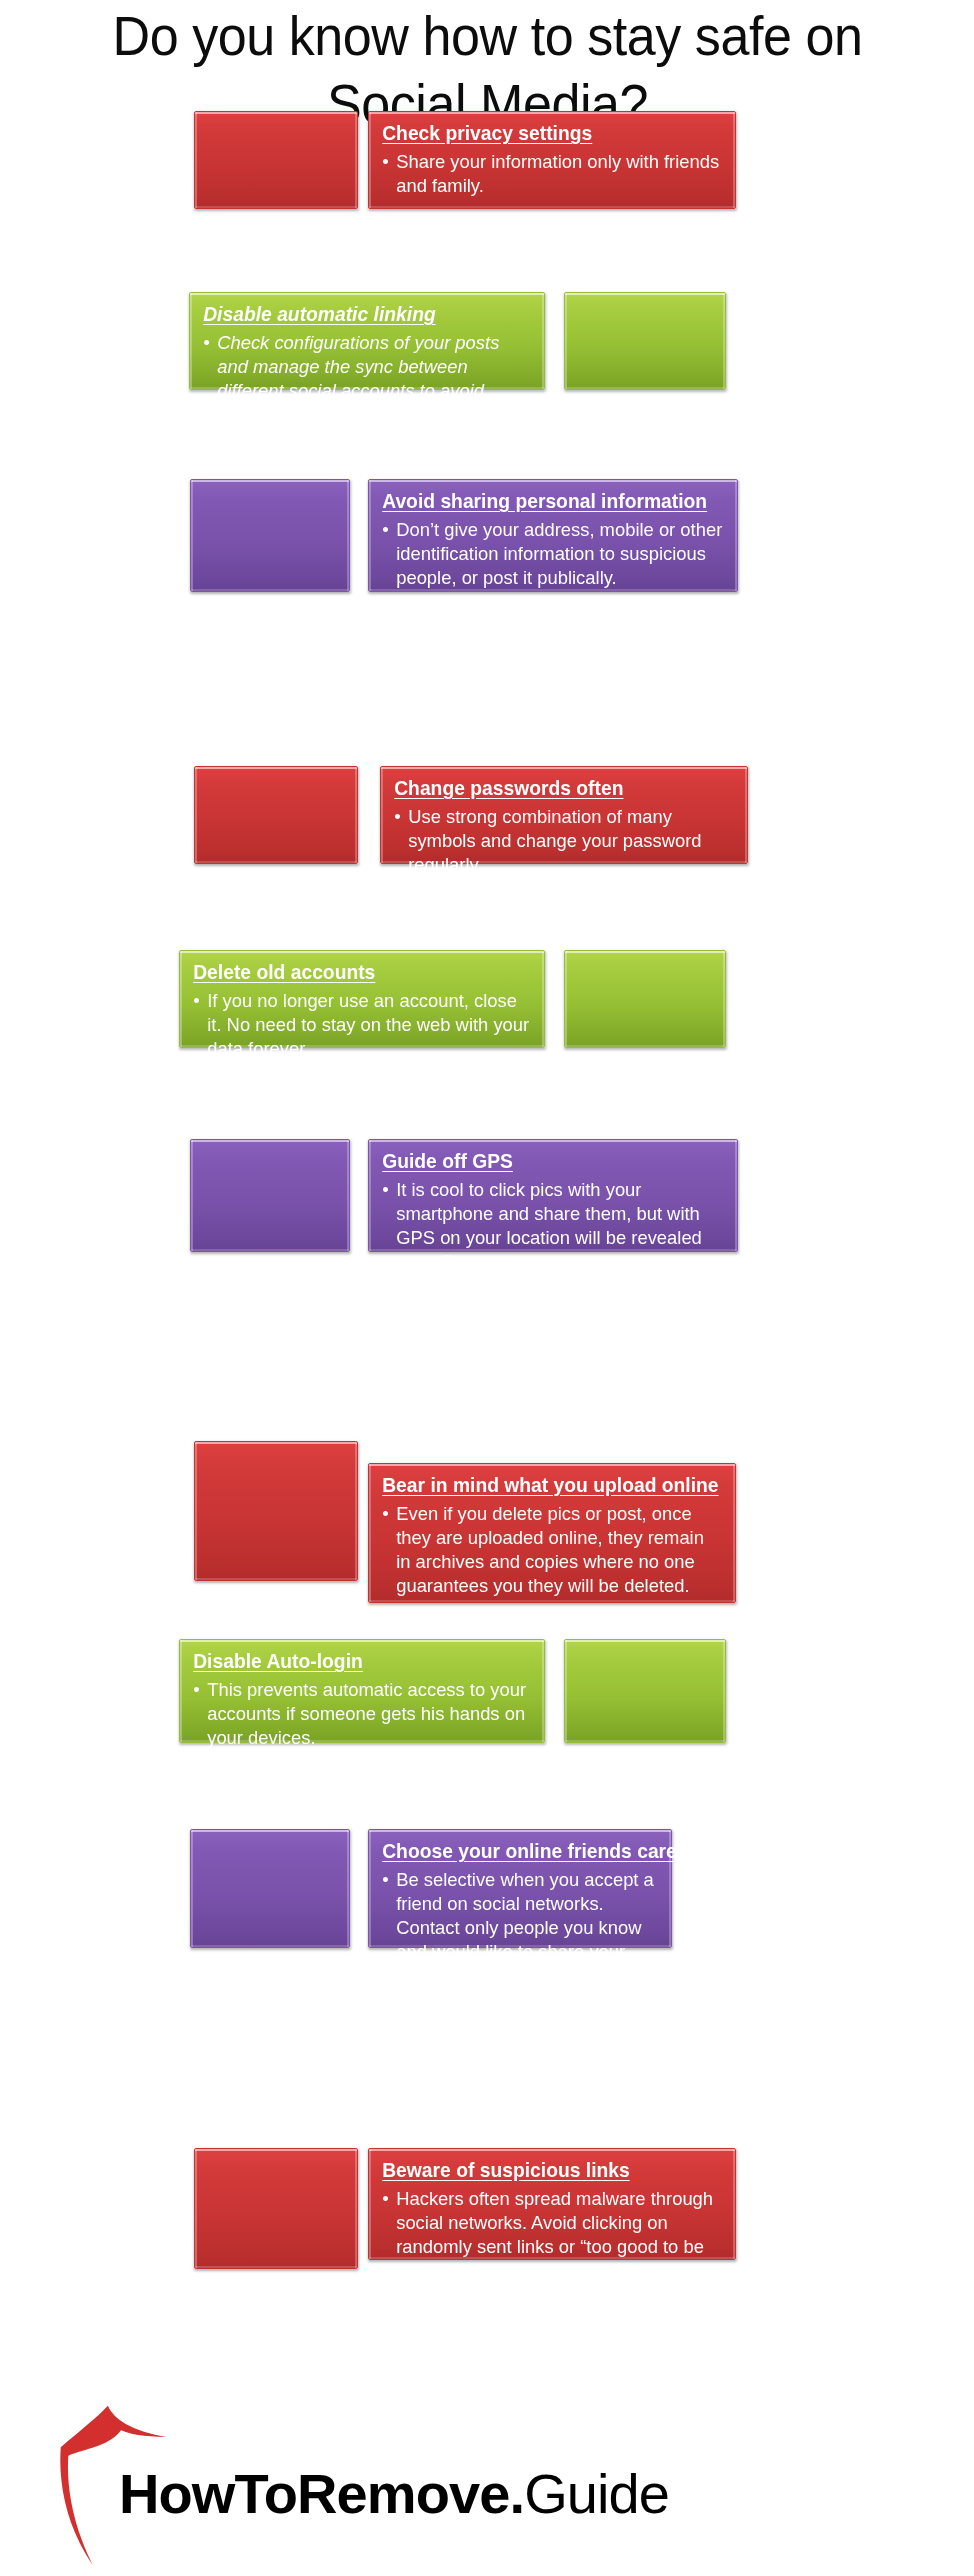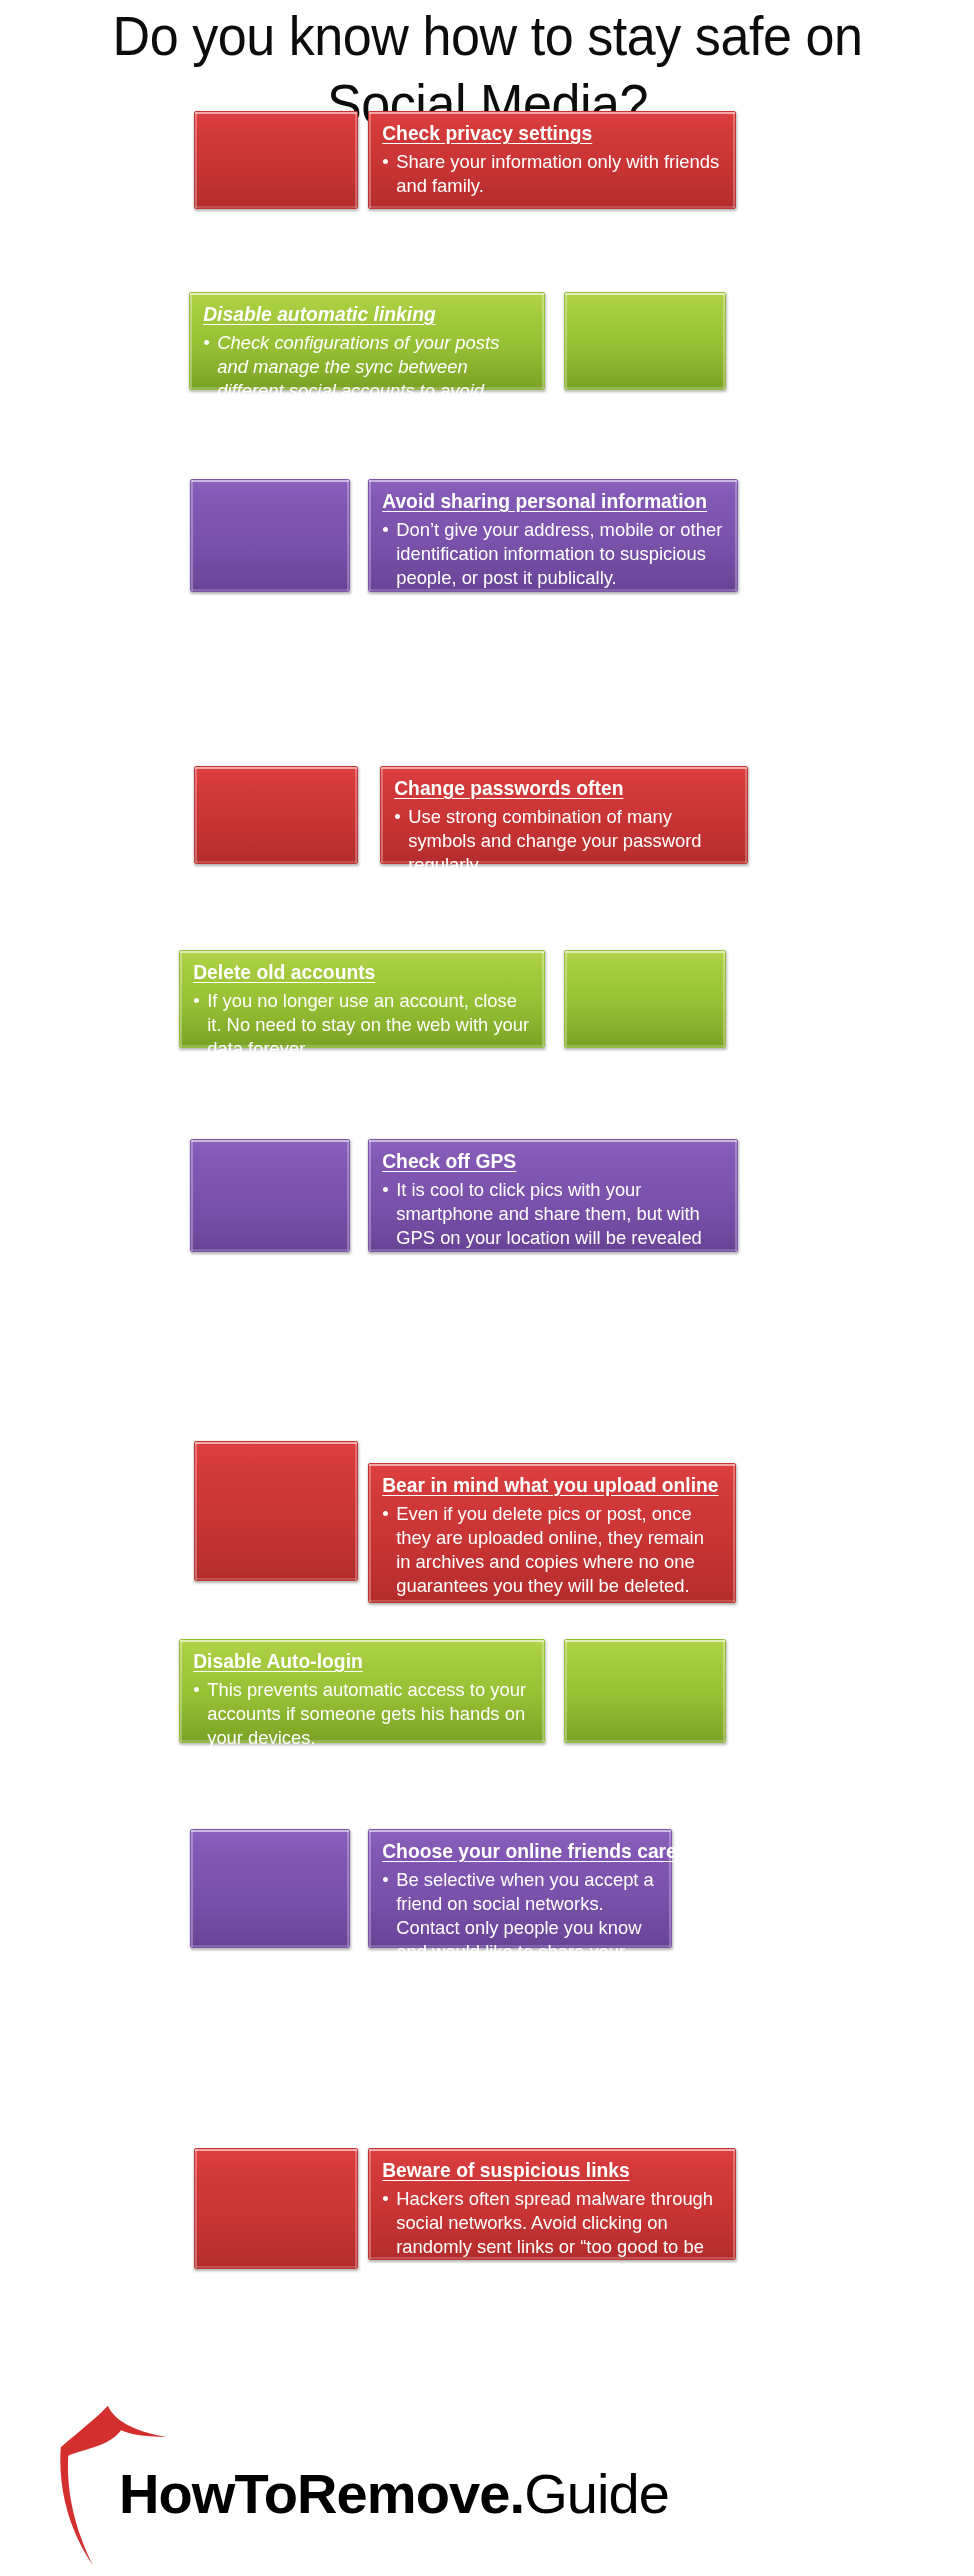--- a/index.html
+++ b/index.html
@@ -204,21 +204,21 @@
           <div class="hd">Delete old accounts</div>
           <div class="bl">
             <span class="dot">•</span>
             <span class="txt">If you no longer use an account, close it. No need to stay on the web with your data forever.</span>
           </div>
         </div>
       </div>
       <div class="blk c-purple" style="left: 190px; top: 1139px; width: 160px; height: 113px;"></div>
       <div class="blk c-purple" style="left: 368px; top: 1139px; width: 370px; height: 113px;">
         <div class="inner">
-          <div class="hd">Check off GPS</div>
+          <div class="hd">Guide off GPS</div>
           <div class="bl">
             <span class="dot">•</span>
             <span class="txt">It is cool to click pics with your smartphone and share them, but with GPS on your location will be revealed as well.</span>
           </div>
         </div>
       </div>
       <div class="blk c-red" style="left: 194px; top: 1441px; width: 164px; height: 140px;"></div>
       <div class="blk c-red" style="left: 368px; top: 1441px; width: 368px; height: 140px; margin-top: 22px;">
         <div class="inner">
           <div class="hd">Bear in mind what you upload online</div>

